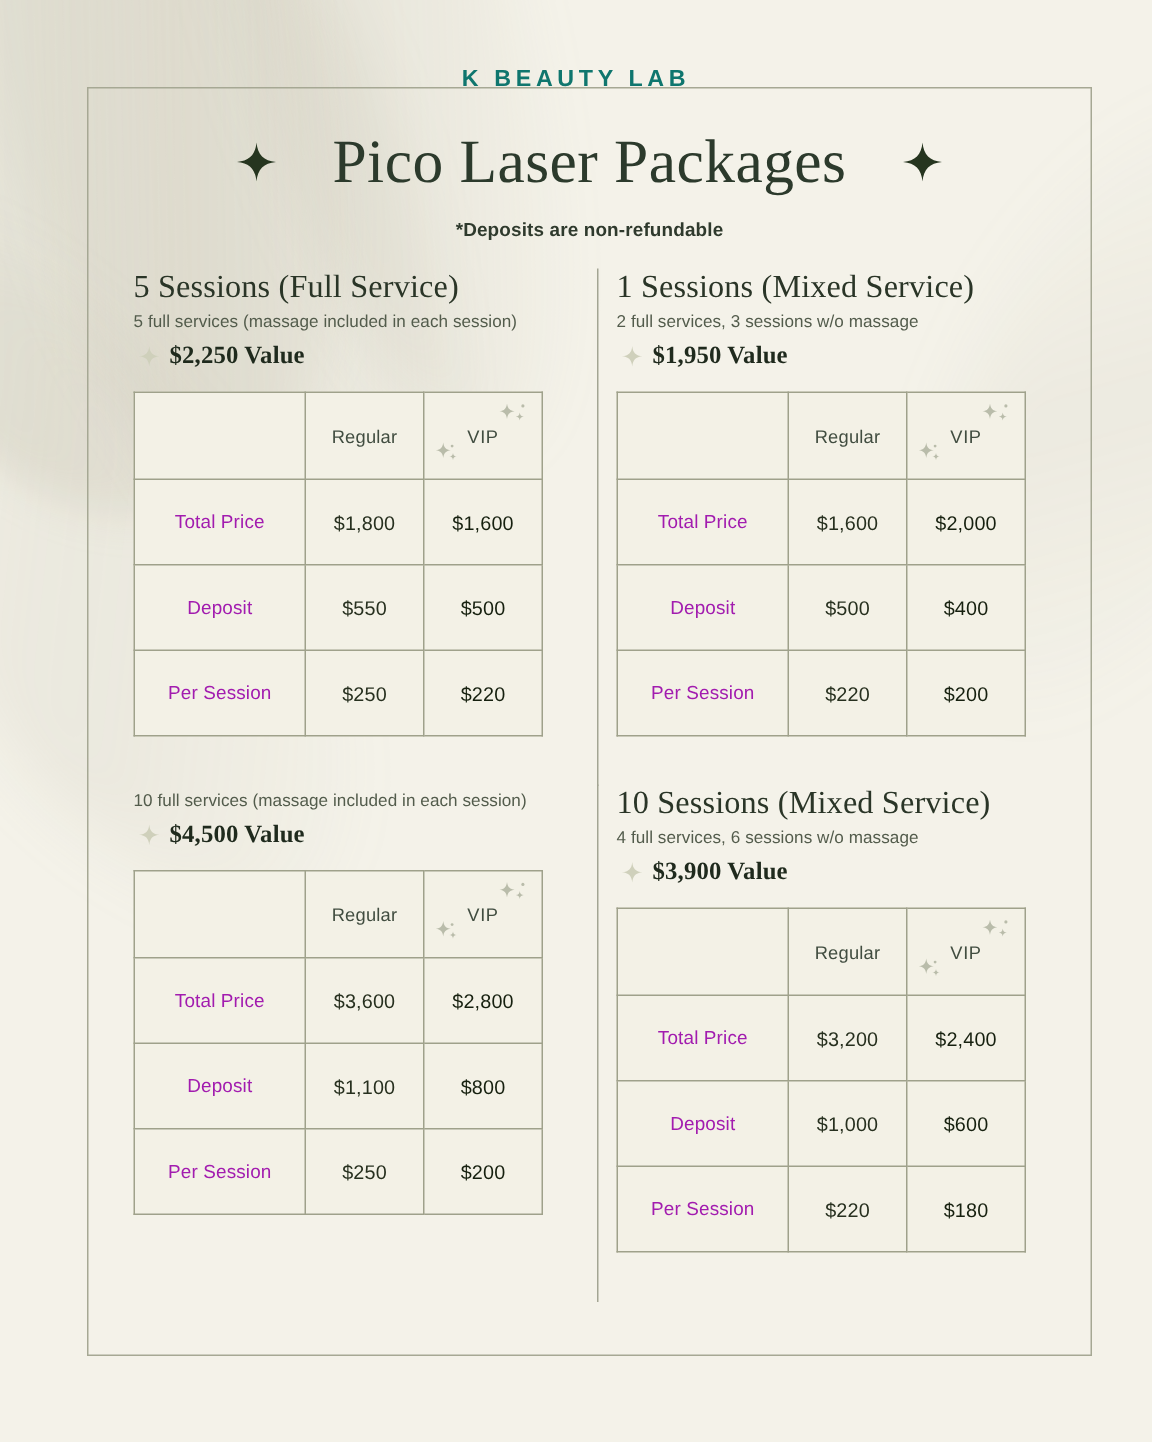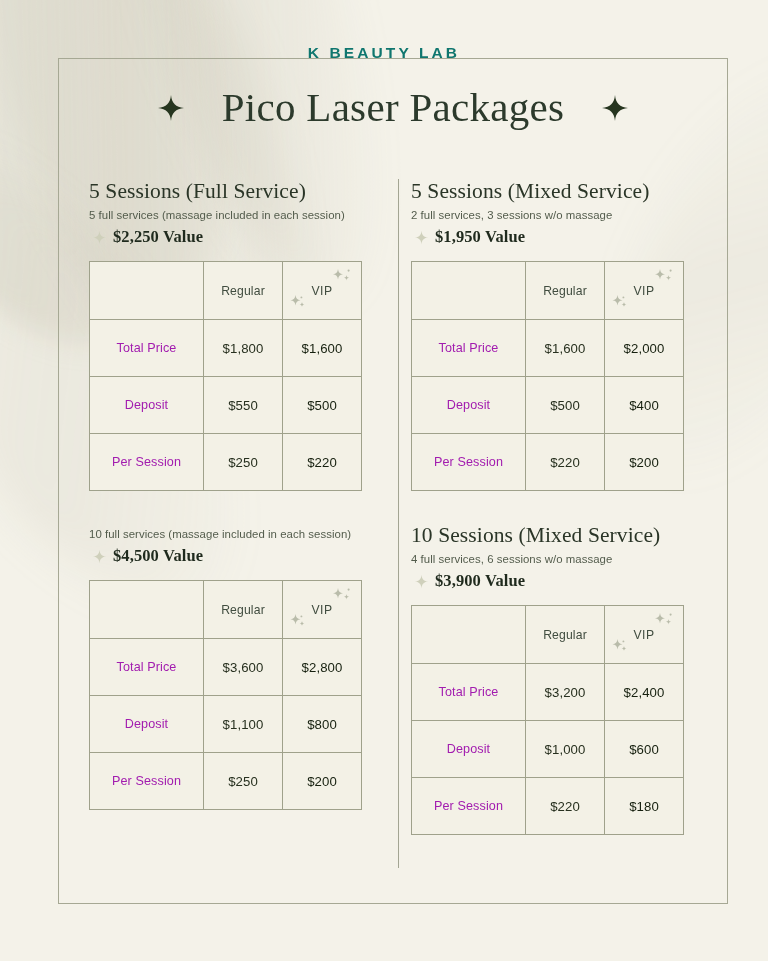--- a/index.html
+++ b/index.html
@@ -267,20 +267,21 @@
   <div class="title-row">
     <svg class="star-dark" viewBox="0 0 24 24" fill="currentColor" aria-hidden="true">
       <path d="M12 0 C12.7 7.6 16.4 11.3 24 12 C16.4 12.7 12.7 16.4 12 24 C11.3 16.4 7.6 12.7 0 12 C7.6 11.3 11.3 7.6 12 0 Z"></path>
     </svg>
     <div class="page-title">Pico Laser Packages</div>
     <svg class="star-dark" viewBox="0 0 24 24" fill="currentColor" aria-hidden="true">
       <path d="M12 0 C12.7 7.6 16.4 11.3 24 12 C16.4 12.7 12.7 16.4 12 24 C11.3 16.4 7.6 12.7 0 12 C7.6 11.3 11.3 7.6 12 0 Z"></path>
     </svg>
   </div>
 
+  <div class="subtitle">*Deposits are non-refundable</div>
 
   <div class="packages">
 
     <div class="pkg-row">
       <div class="divider-v"></div>
 
       <div class="pkg">
         <div class="pkg-title">5 Sessions (Full Service)</div>
         <div class="pkg-desc">5 full services (massage included in each session)</div>
         <div class="pkg-value">
@@ -332,21 +333,21 @@
             <tr>
               <td class="row-label">Per Session</td>
               <td class="cell-reg">$250</td>
               <td class="cell-vip">$220</td>
             </tr>
           </tbody>
         </table>
       </div>
 
       <div class="pkg right">
-        <div class="pkg-title">5 Sessions (Mixed Service)</div>
+        <div class="pkg-title">1 Sessions (Mixed Service)</div>
         <div class="pkg-desc">2 full services, 3 sessions w/o massage</div>
         <div class="pkg-value">
           <svg class="spark-pale" viewBox="0 0 24 24" fill="currentColor" aria-hidden="true">
             <path d="M12 1 C12.6 8.2 15.8 11.4 23 12 C15.8 12.6 12.6 15.8 12 23 C11.4 15.8 8.2 12.6 1 12 C8.2 11.4 11.4 8.2 12 1 Z"></path>
           </svg>
           <span class="pkg-value-text">$1,950 Value</span>
         </div>
         <table class="price">
           <colgroup>
               <col class="c-label">

